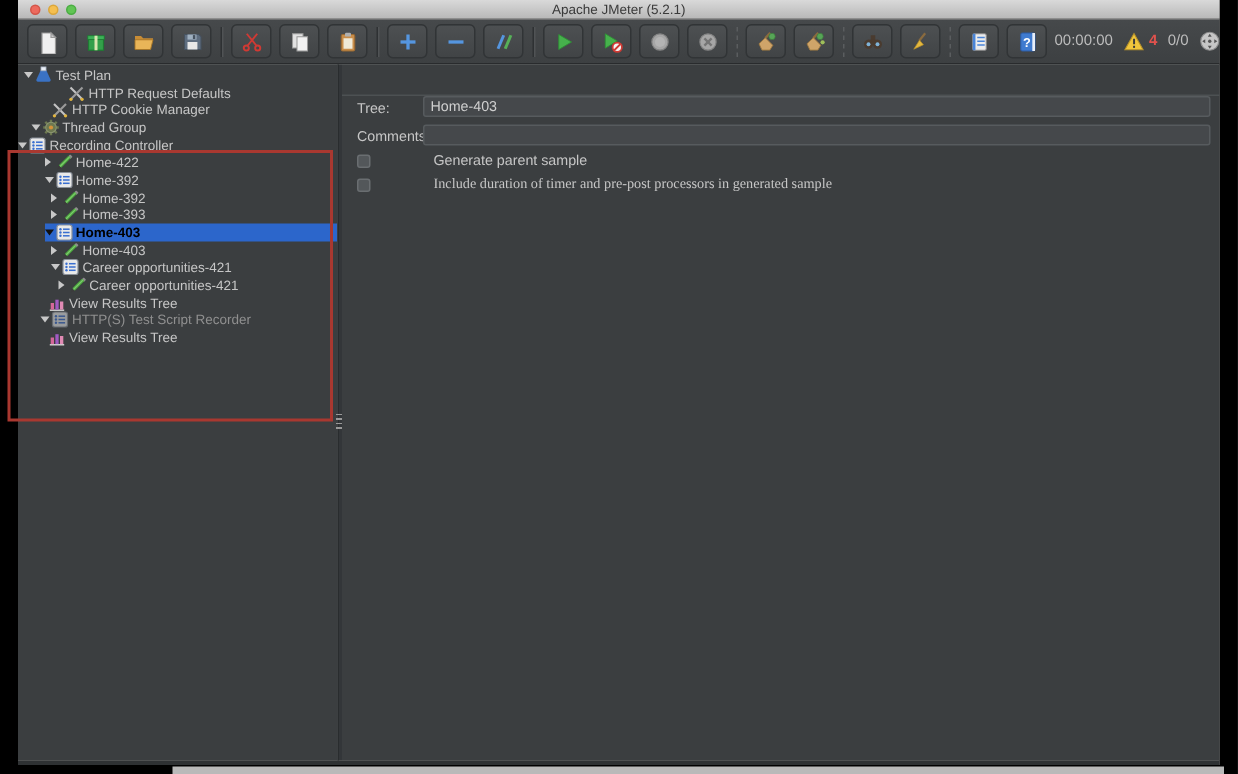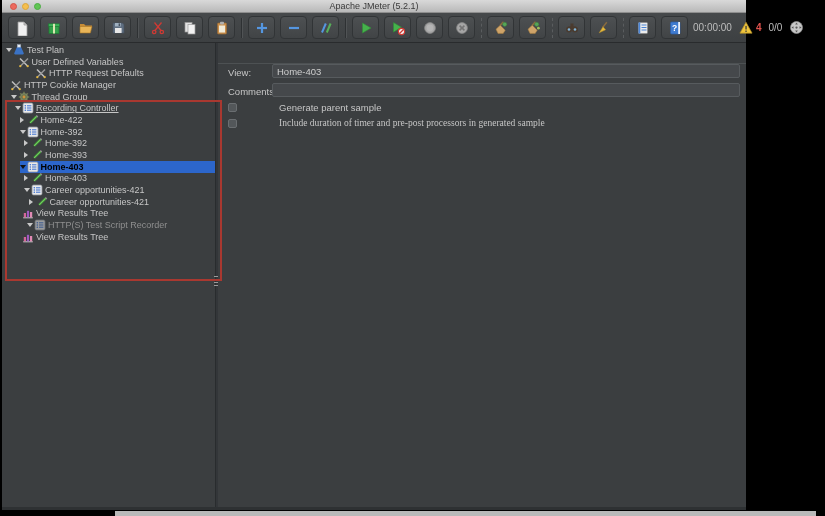--- a/index.html
+++ b/index.html
@@ -1,18 +1,18 @@
 <!DOCTYPE html>
 <html><head>
 <meta charset="utf-8">
 <style>
   * { margin:0; padding:0; box-sizing:border-box; }
   html,body { width:825px; height:516px; background:#000; overflow:hidden;
               font-family:"Liberation Sans", sans-serif; }
-  .window { position:absolute; left:2px; top:0; width:744px; height:510px;
+  .window { position:absolute; left:12px; top:0; width:801px; height:510px;
             background:#a3a3a3; }
   
   .titlebar { position:absolute; left:0; top:0; right:0; height:13px;
               background:linear-gradient(#d9d9d9,#b9b9b9);
               border-bottom:1px solid #8e8e8e; }
   .title { position:absolute; left:0; right:0; top:1px; text-align:center;
            font-size:9px; color:#3a3a3a; }
   .lights { position:absolute; left:8px; top:3px; display:flex; gap:5px; }
   .light { width:7px; height:7px; border-radius:50%; }
   .light.red   { background:#ed6a5e; border:1px solid #d35549; }
@@ -322,49 +322,35 @@
           </span>
           <span class="t-icon">
             <svg width="12" height="12" viewBox="0 0 12 12">
               <path d="M4.2 2.6L1.3 9c-.3.7.2 1.5 1 1.5h7.4c.8 0 1.3-.8 1-1.5L7.8 2.6z" fill="#3a72c4"></path>
               <rect x="4.3" y="0.6" width="3.4" height="2.6" fill="#e9eef5" stroke="#9aa5b5" stroke-width="0.5"></rect>
             </svg>
           </span>
           <span class="t-label">Test Plan</span>
         </div>
       </div>
-      <div class="trow" style="padding-left: 8.5px;">
+      <div class="trow" style="padding-left: 26px;">
         <div class="trow-inner">
           <span class="t-arrow"></span>
           <span class="t-icon">
             <svg width="12" height="12" viewBox="0 0 12 12">
               <line x1="2" y1="2.4" x2="10" y2="10.4" stroke="#c2c2c2" stroke-width="1.4"></line>
               <line x1="10" y1="2.4" x2="2" y2="10.4" stroke="#9a9a9a" stroke-width="1.4"></line>
               <circle cx="2.3" cy="10.2" r="1.1" fill="#e2b53e"></circle>
               <circle cx="9.7" cy="10.2" r="1.1" fill="#e2b53e"></circle>
             </svg>
           </span>
-          <span class="t-label">User Defined Variables</span>
-        </div>
-      </div>
-      <div class="trow" style="padding-left: 26px;">
-        <div class="trow-inner">
-          <span class="t-arrow"></span>
-          <span class="t-icon">
-            <svg width="12" height="12" viewBox="0 0 12 12">
-              <line x1="2" y1="2.4" x2="10" y2="10.4" stroke="#c2c2c2" stroke-width="1.4"></line>
-              <line x1="10" y1="2.4" x2="2" y2="10.4" stroke="#9a9a9a" stroke-width="1.4"></line>
-              <circle cx="2.3" cy="10.2" r="1.1" fill="#e2b53e"></circle>
-              <circle cx="9.7" cy="10.2" r="1.1" fill="#e2b53e"></circle>
-            </svg>
-          </span>
           <span class="t-label">HTTP Request Defaults</span>
         </div>
       </div>
-      <div class="trow" style="padding-left: 1px;">
+      <div class="trow" style="padding-left: 15px;">
         <div class="trow-inner">
           <span class="t-arrow"></span>
           <span class="t-icon">
             <svg width="12" height="12" viewBox="0 0 12 12">
               <line x1="2" y1="2.4" x2="10" y2="10.4" stroke="#c2c2c2" stroke-width="1.4"></line>
               <line x1="10" y1="2.4" x2="2" y2="10.4" stroke="#9a9a9a" stroke-width="1.4"></line>
               <circle cx="2.3" cy="10.2" r="1.1" fill="#e2b53e"></circle>
               <circle cx="9.7" cy="10.2" r="1.1" fill="#e2b53e"></circle>
             </svg>
           </span>
@@ -388,21 +374,21 @@
                 <line x1="8.5" y1="3.5" x2="9.8" y2="2.2"></line>
                 <line x1="2.2" y1="9.8" x2="3.5" y2="8.5"></line>
               </g>
               <circle cx="6" cy="6" r="3.5" fill="#6d7850" stroke="#8d9873" stroke-width="0.7"></circle>
               <circle cx="6" cy="6" r="1.4" fill="#d4913a"></circle>
             </svg>
           </span>
           <span class="t-label">Thread Group</span>
         </div>
       </div>
-      <div class="trow" style="padding-left: 13px; text-decoration: underline;">
+      <div class="trow" style=" text-decoration: underline;">
         <div class="trow-inner">
           <span class="t-arrow">
             <span class="tri-open"></span>
           </span>
           <span class="t-icon">
             <svg width="12" height="12" viewBox="0 0 12 12">
               <rect x="1" y="1" width="10" height="10" rx="1.5" fill="#e9e9e9" stroke="#8a9099" stroke-width="0.8"></rect>
               <circle cx="3.3" cy="3.8" r="0.8" fill="#3a6fd0"></circle>
               <circle cx="3.3" cy="6" r="0.8" fill="#3a6fd0"></circle>
               <circle cx="3.3" cy="8.2" r="0.8" fill="#3a6fd0"></circle>
@@ -558,21 +544,21 @@
             <svg width="12" height="12" viewBox="0 0 12 12">
               <path d="M1.2 10.8h9.6" stroke="#cfcfcf" stroke-width="1"></path>
               <rect x="1.8" y="6" width="2.2" height="4.4" fill="#d4679a"></rect>
               <rect x="4.9" y="3.8" width="2.2" height="6.6" fill="#a05ac2"></rect>
               <rect x="8" y="5" width="2.2" height="5.4" fill="#e08ab4"></rect>
             </svg>
           </span>
           <span class="t-label">View Results Tree</span>
         </div>
       </div>
-      <div class="trow disabled" style="padding-left: 25px;">
+      <div class="trow disabled" style="padding-left: 15px;">
         <div class="trow-inner">
           <span class="t-arrow">
             <span class="tri-open"></span>
           </span>
           <span class="t-icon">
             <svg width="12" height="12" viewBox="0 0 12 12">
               <rect x="1" y="1" width="10" height="10" rx="1.5" fill="#e9e9e9" stroke="#8a9099" stroke-width="0.8"></rect>
               <circle cx="3.3" cy="3.8" r="0.8" fill="#3a6fd0"></circle>
               <circle cx="3.3" cy="6" r="0.8" fill="#3a6fd0"></circle>
               <circle cx="3.3" cy="8.2" r="0.8" fill="#3a6fd0"></circle>
@@ -598,21 +584,21 @@
           <span class="t-label">View Results Tree</span>
         </div>
       </div>
     </div>
 
   <div class="divider"></div>
   <div class="grip"></div>
 
   <div class="mainpanel">
     <div class="m-rule"></div>
-    <div class="f-label" style="left:10px; top:24px;">View:</div>
+    <div class="f-label" style="left:10px; top:24px;">Tree:</div>
     <input class="f-input" style="top: 21px;" value="Home-403">
     <div class="f-label" style="left:10px; top:43px;">Comments:</div>
     <input class="f-input" style="top: 40px;" value="">
     <div>
         <div class="cb-row" style="top: 59px;">
           <span class="cb-box"></span>
           <span class="cb-label">Generate parent sample</span>
         </div>
         <div class="cb-row" style="top: 75px; font-family: Liberation Serif, serif;">
           <span class="cb-box"></span>

